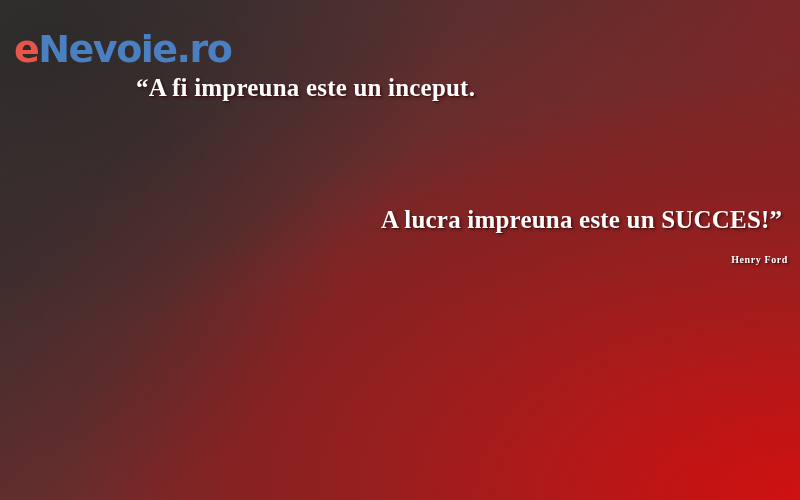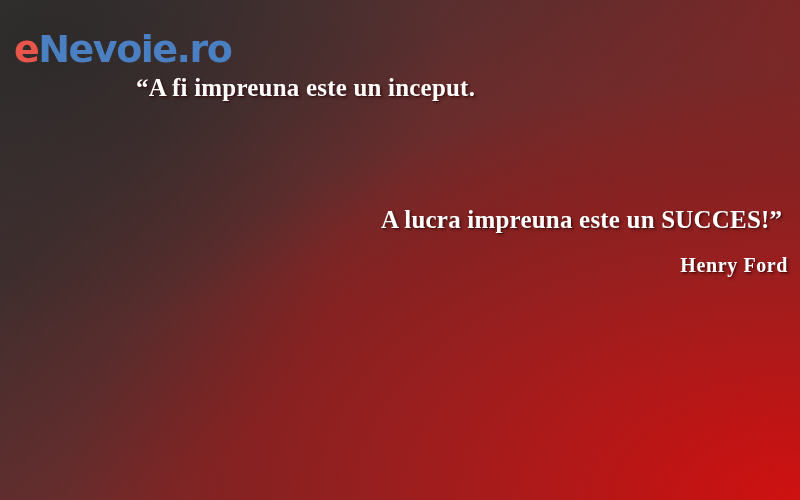--- a/index.html
+++ b/index.html
@@ -90,21 +90,21 @@
   .qline-1 { left: 136px; top: 74px; }
   .qline-2 { left: 266px; top: 140px; }
   .qline-3 { left: 381px; top: 206px; }
 
   .attribution {
     position: absolute;
     right: 12px;
     top: 254px;
     color: #ffffff;
     font-weight: bold;
-    font-size: 20px;
+    font-size: 10px;
     letter-spacing: 0.6px;
     white-space: nowrap;
     text-shadow:
       1px 1px 0 rgba(60,10,10,0.55),
       2px 2px 3px rgba(40,5,5,0.45);
   }
 </style>
 </head>
 <body>
 

